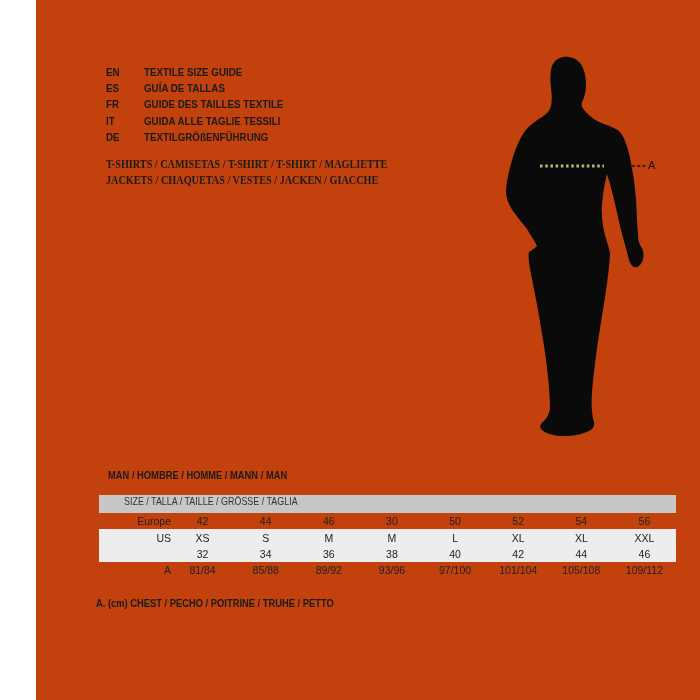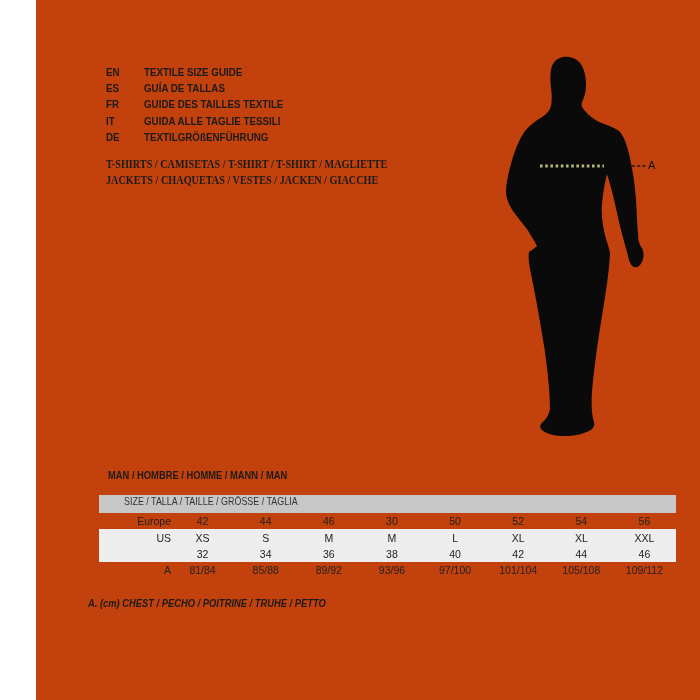--- a/index.html
+++ b/index.html
@@ -27,21 +27,21 @@
 
   
   .size-table { position:absolute; left:63px; top:495px; width:577px; font-size:10.5px; color:#222; }
   .thead { height:18px; background:#c7c7c7; display:flex; padding-left:25px; color:#333; box-sizing:border-box; }
   .trow { display:grid; grid-template-columns:72px repeat(8,1fr); height:16.4px; align-items:center; }
   .trow.striped { background:#ededed; }
   .tlabel { padding-left:7px; text-align:right; }
   .tcell { text-align:center; }
 
   
-  .footnote { position:absolute; left:52px; top:597px; font-weight:bold; font-size:11px;font-style:italic; }
+  .footnote { position:absolute; left:60px; top:597px; font-weight:bold; font-size:11px; }
 </style>
 </head>
 <body>
 
 <div class="canvas">
 
   <div class="langs">
     <div class="lang-row">
       <span class="lang-code"><span class="cx">EN</span></span>
       <span class="cx">TEXTILE SIZE GUIDE</span>

